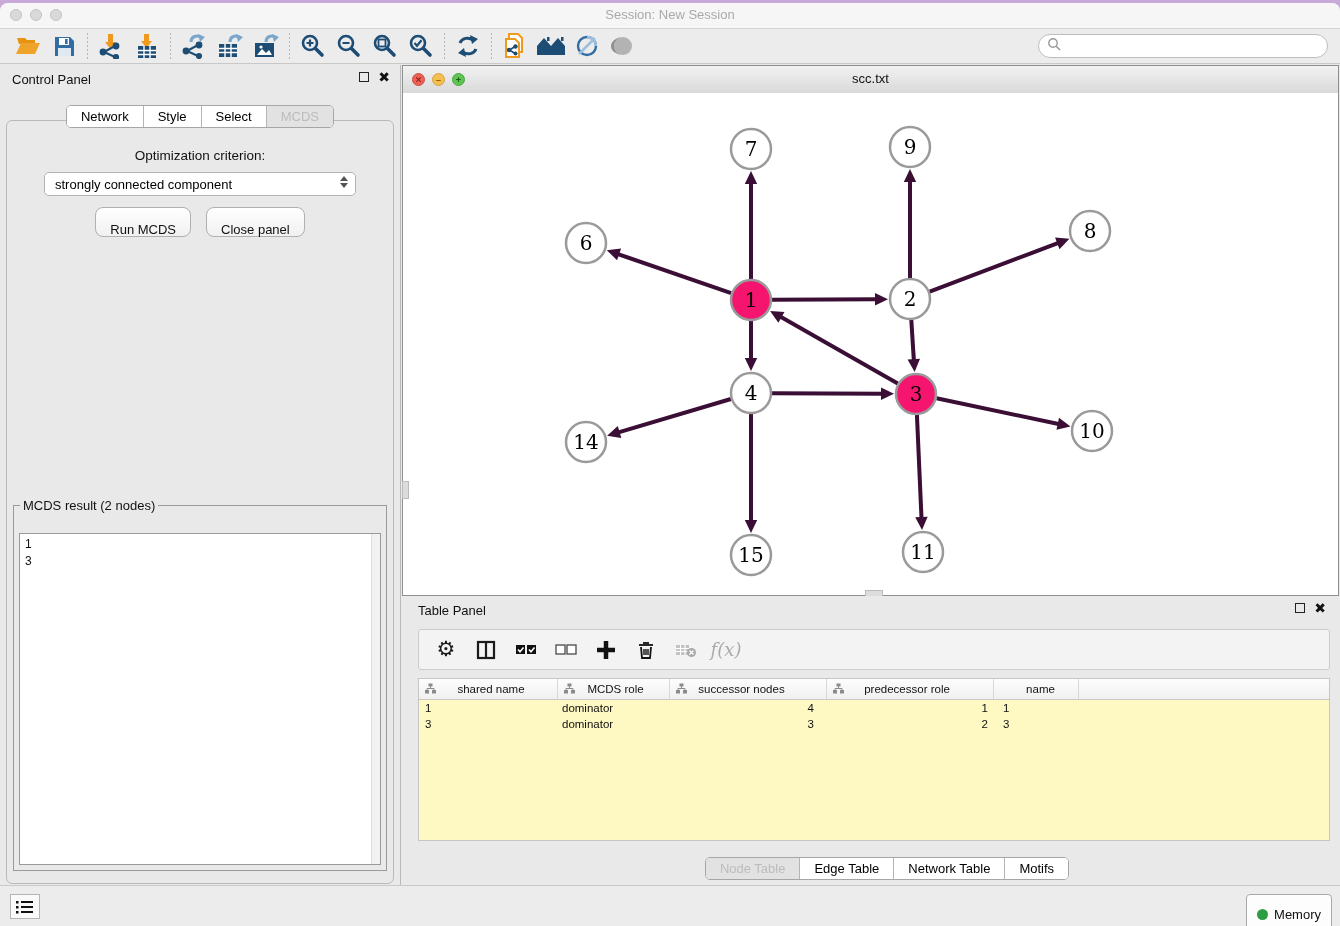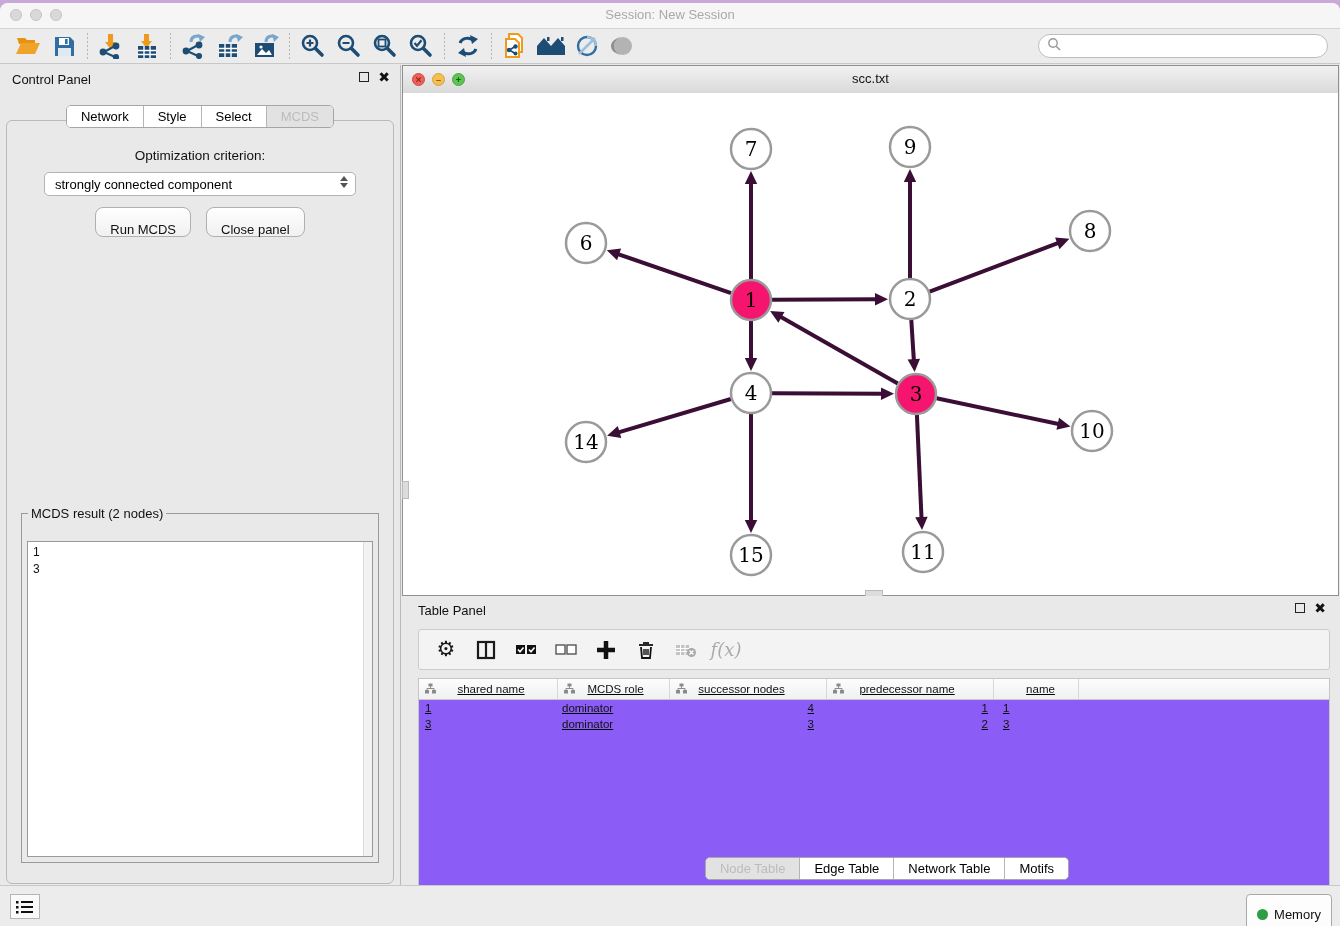--- a/index.html
+++ b/index.html
@@ -46,21 +46,21 @@
   .opt-label{text-align:center;font-size:13.5px;color:#111;margin-top:27px;}
   .select{width:312px;height:24px;margin:9px auto 0 auto;background:#fff;border:1px solid #b3b3b3;border-radius:5px;
           display:flex;align-items:center;font-size:13px;padding-left:10px;box-sizing:border-box;position:relative;}
   .select .stepper{position:absolute;right:7px;top:3px;display:flex;flex-direction:column;gap:2px;}
   .select .stepper i{display:block;width:0;height:0;border-left:4px solid transparent;border-right:4px solid transparent;}
   .select .stepper .up{border-bottom:5px solid #555;}
   .select .stepper .down{border-top:5px solid #555;}
   .btn-row{display:flex;justify-content:center;gap:15px;margin-top:11px;}
   .mac-btn{background:linear-gradient(#ffffff,#f1f1f1);border:1px solid #b0b0b0;border-radius:8px;
            font-size:13px;color:#111;padding:14px 14px;height:23px;box-sizing:border-box;}
-  .mcds-fieldset{position:absolute;left:6px;right:6px;top:377px;bottom:12px;border:1px solid #9a9a9a;margin:8px;padding:2px;}
+  .mcds-fieldset{position:absolute;left:6px;right:6px;top:377px;bottom:12px;border:1px solid #9a9a9a;margin:0;padding:2px;}
   .mcds-fieldset legend{font-size:13px;color:#111;padding:0 3px;margin-left:4px;}
   .result-box{position:absolute;left:5px;right:5px;top:20px;bottom:5px;background:#fff;border:1px solid #9a9a9a;}
   .result-text{margin:0;font-family:"Liberation Sans","DejaVu Sans",sans-serif;font-size:12px;line-height:17px;padding:2px 5px;color:#111;white-space:pre;}
   .result-scroll{position:absolute;right:0;top:0;bottom:0;width:8px;background:#f2f2f2;border-left:1px solid #dcdcdc;}
 
   
   .net-window{position:absolute;left:402px;top:0;right:1px;height:531px;background:#fff;border:1px solid #8f8f8f;box-sizing:border-box;}
   .net-titlebar{height:27px;background:linear-gradient(#f2f2f2,#d9d9d9);border-bottom:1px solid #a9a9a9;position:relative;}
   .traffic{position:absolute;left:9px;top:7px;display:flex;gap:7px;}
   .light{width:13px;height:13px;border-radius:50%;font-size:9px;font-weight:bold;display:flex;align-items:center;justify-content:center;box-sizing:border-box;}
@@ -74,21 +74,21 @@
   .splitter-h{position:absolute;left:462px;bottom:-2px;width:16px;height:5px;background:#dcdcdc;border:1px solid #bbb;}
 
   
   .table-panel{position:absolute;left:402px;top:531px;right:0;bottom:0;background:#e9e9e9;}
   .tp-titlerow{height:28px;position:relative;}
   .tp-toolbar{position:absolute;left:16px;right:10px;top:33px;height:41px;background:#f3f3f3;border:1px solid #cccccc;border-radius:3px;
               display:flex;align-items:center;gap:10px;padding-left:12px;box-sizing:border-box;}
   .tp-tool{width:30px;height:30px;display:flex;align-items:center;justify-content:center;}
   .gear-glyph{font-size:21px;color:#1a1a1a;line-height:21px;font-family:"DejaVu Sans",sans-serif;}
   .fx-glyph{font-family:"DejaVu Serif","Liberation Serif",serif;font-style:italic;font-size:18px;color:#aaaaaa;}
-  .tbl{position:absolute;left:16px;right:10px;top:82px;height:208px;background:#8b5cf6;border:1px solid #c6c6c6;box-sizing:border-box;overflow:hidden;text-decoration:underline;}
+  .tbl{position:absolute;left:16px;right:10px;top:82px;height:163px;background:#fef9c3;border:1px solid #c6c6c6;box-sizing:border-box;overflow:hidden;}
   .tbl-header{display:flex;height:20px;background:linear-gradient(#fdfdfd,#f0f0f0);border-bottom:1px solid #c9c9c9;}
   .th{position:relative;border-right:1px solid #d8d8d8;box-sizing:border-box;font-size:11.5px;color:#111;
       display:flex;align-items:center;justify-content:center;}
   .th .hdr-icon{position:absolute;left:6px;top:4px;}
   .tr{display:flex;height:16px;align-items:center;font-size:11.5px;color:#111;}
   .td{box-sizing:border-box;overflow:hidden;white-space:nowrap;}
   .c0{width:139px;padding-left:6px;}
   .c1{width:112px;padding-left:4px;}
   .c2{width:157px;text-align:right;padding-right:13px;}
   .c3{width:167px;text-align:right;padding-right:6px;}
@@ -491,21 +491,21 @@
                 </svg></span>
               <span>successor nodes</span>
             </div>
             <div class="th c3">
               <span class="hdr-icon"><svg width="11" height="11" viewBox="0 0 11 11">
                   <rect x="3.5" y="0.5" width="4" height="3" fill="#8a8a8a"></rect>
                   <rect x="0" y="7" width="4" height="3.5" fill="#8a8a8a"></rect>
                   <rect x="7" y="7" width="4" height="3.5" fill="#8a8a8a"></rect>
                   <path d="M5.5 3.5v2M2 7V5.5h7V7" fill="none" stroke="#8a8a8a" stroke-width="1"></path>
                 </svg></span>
-              <span>predecessor name</span>
+              <span>predecessor role</span>
             </div>
             <div class="th c4">
               <span>name</span>
             </div>
           </div>
         <div id="tbl-body">
             <div class="tr">
               <div class="td c0">1</div>
               <div class="td c1">dominator</div>
               <div class="td c2">4</div>

